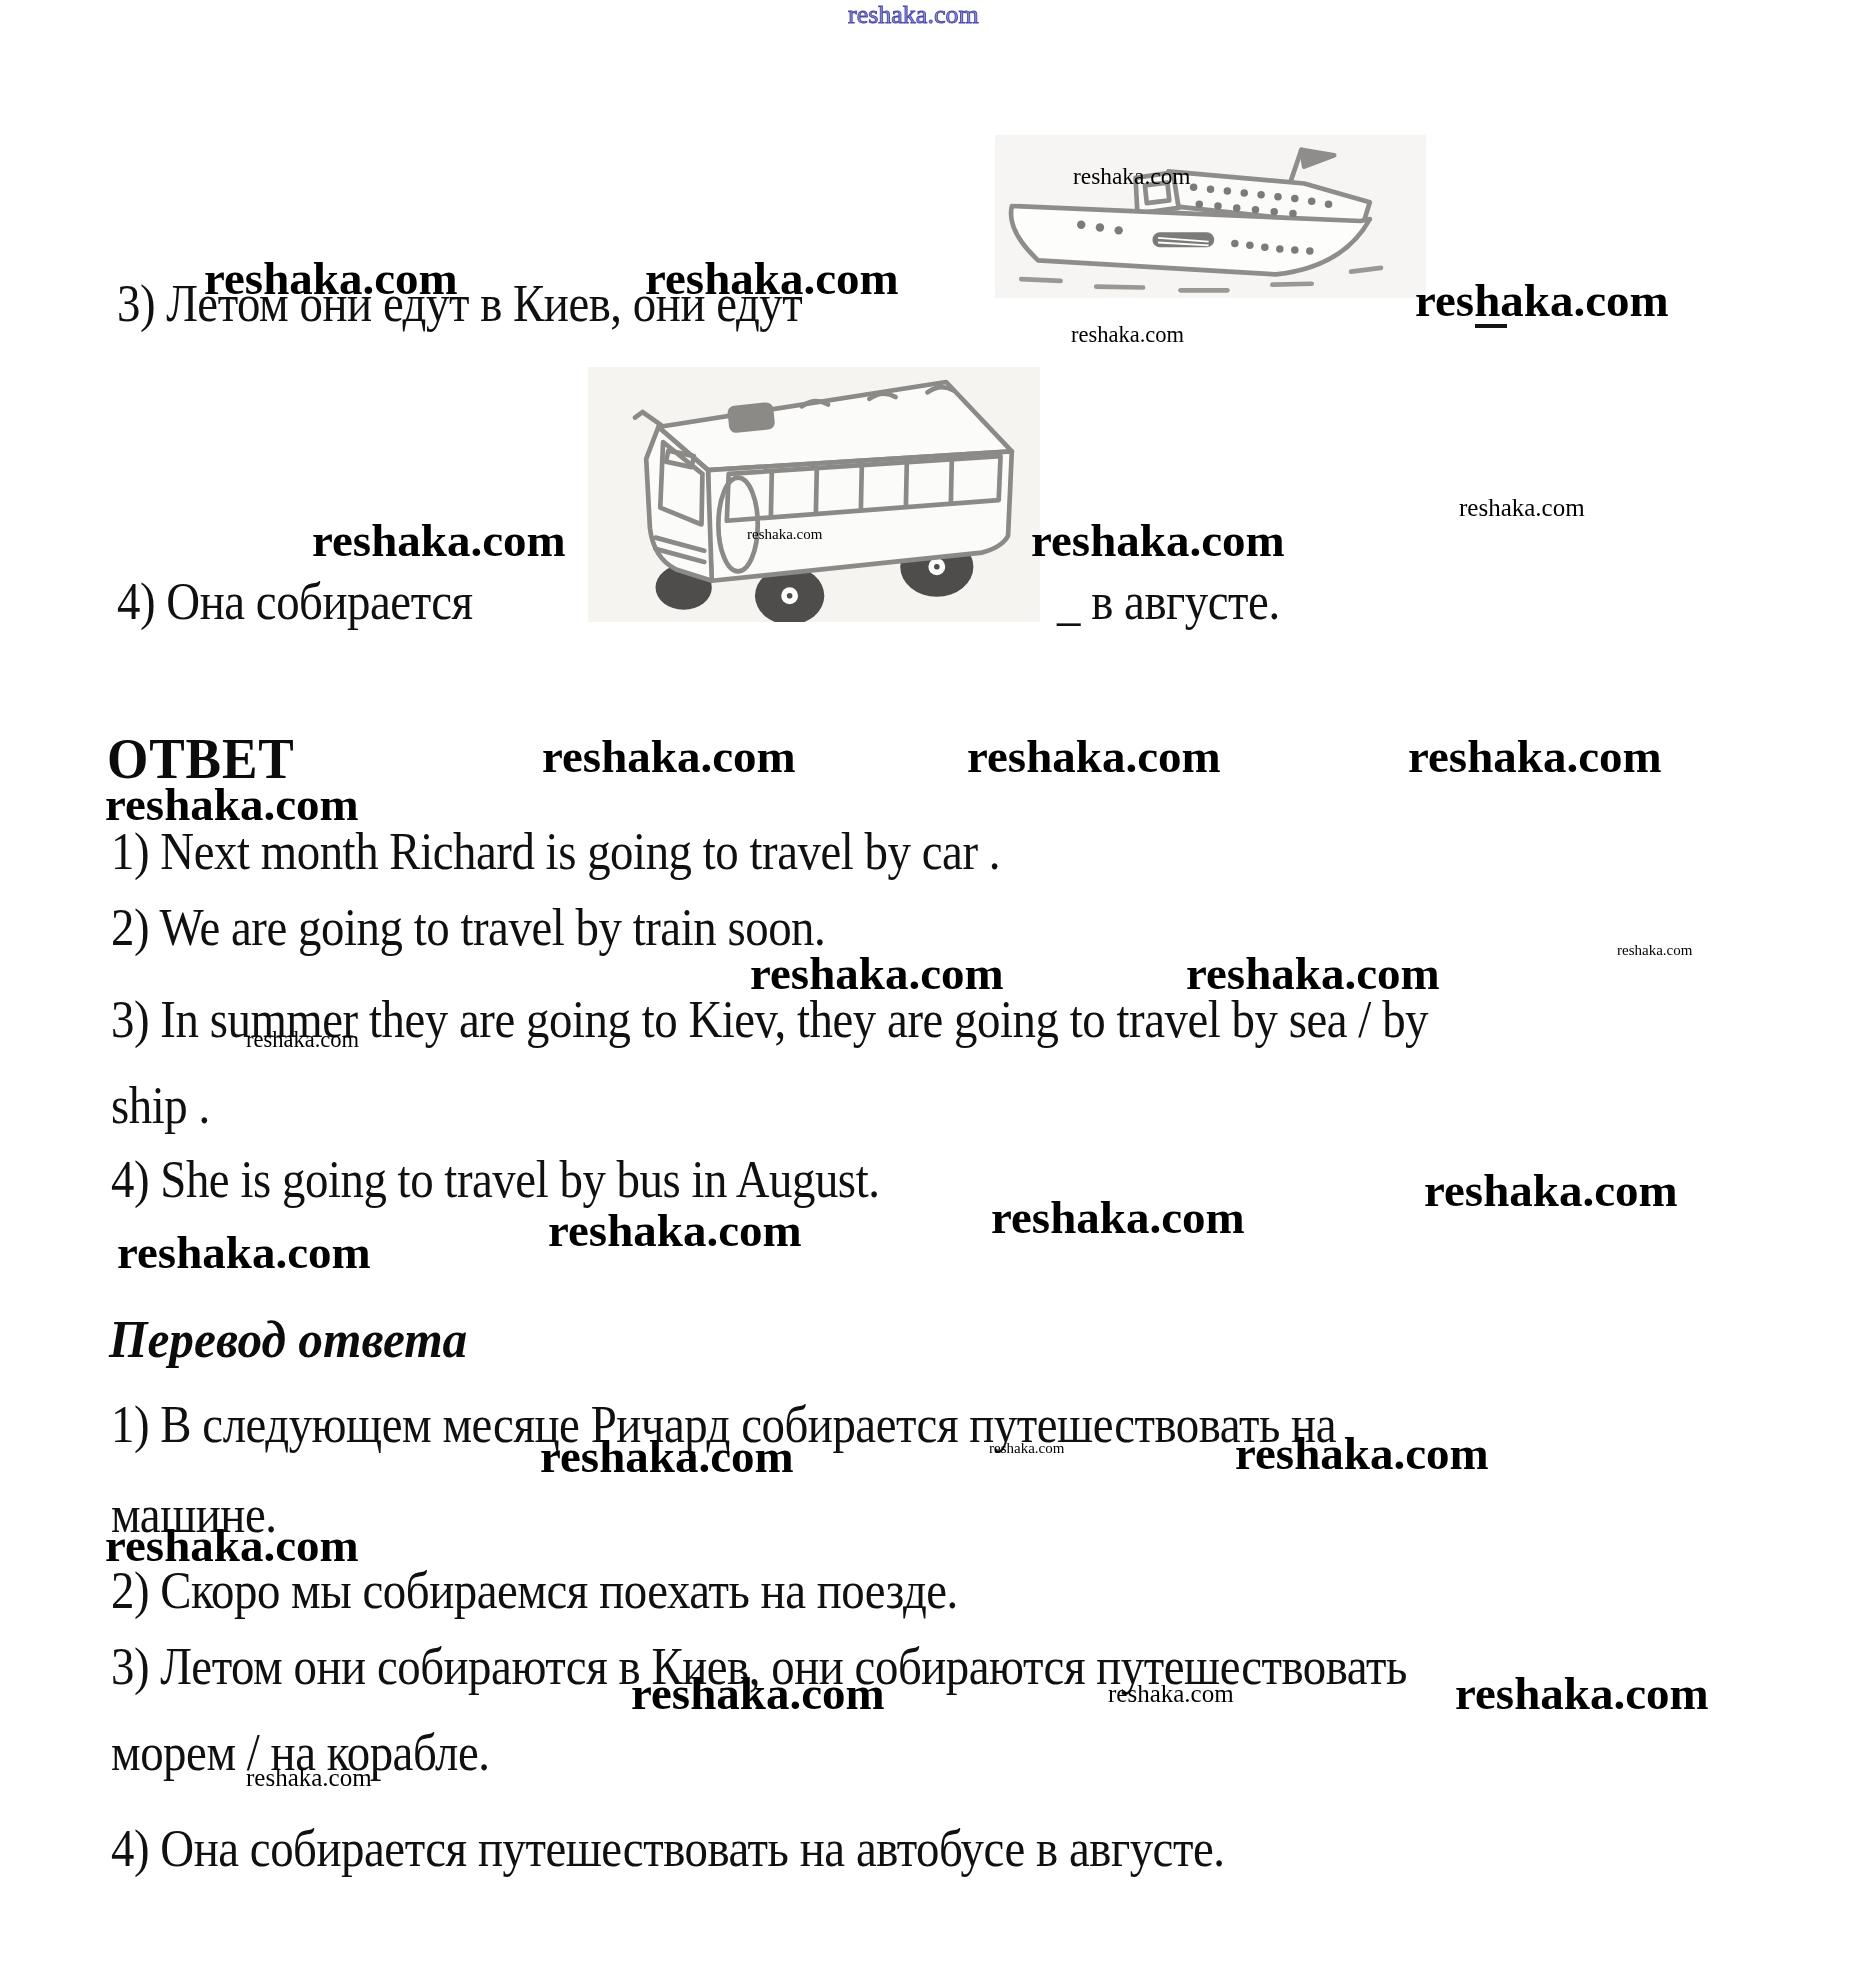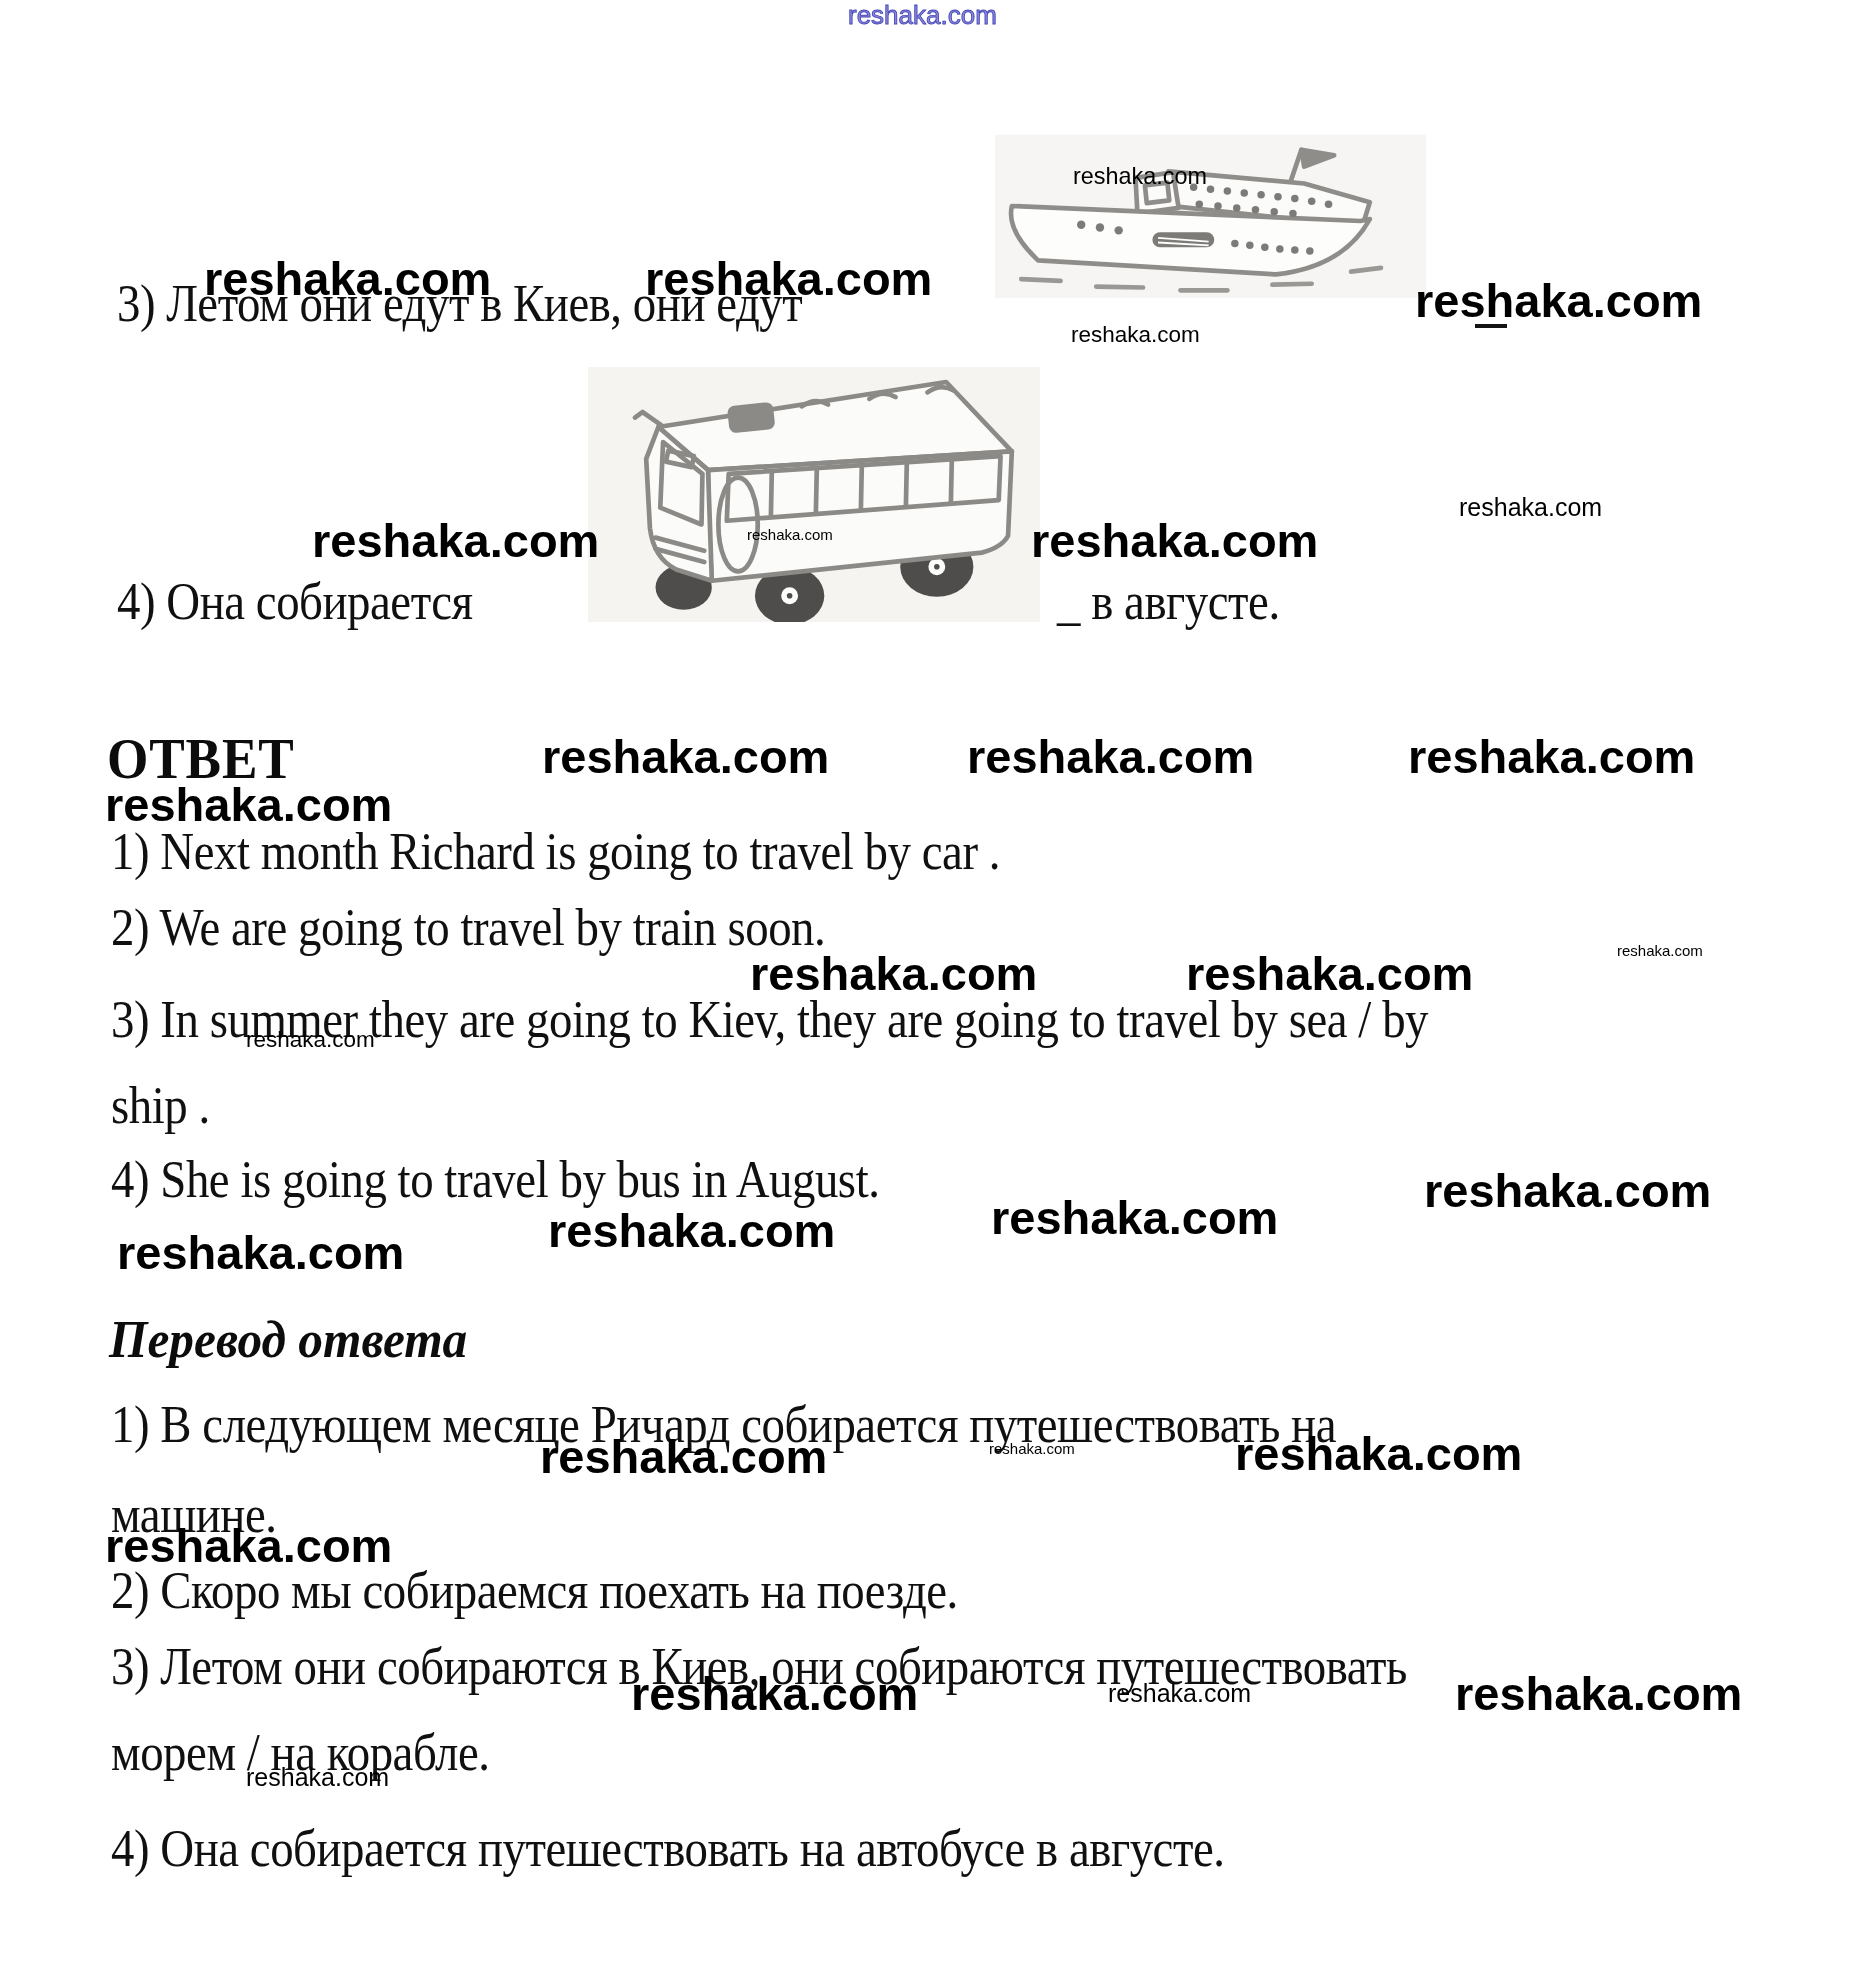--- a/index.html
+++ b/index.html
@@ -14,21 +14,21 @@
   .heading{position:absolute;white-space:nowrap;margin:0;color:#0c0c0c;}
   .answer-heading{
     font-size:56px;font-weight:700;letter-spacing:0.9px;
     transform:scaleX(0.95);transform-origin:0 0;
   }
   .trans-heading{
     font-size:52px;font-weight:700;font-style:italic;
     transform:scaleX(0.95);transform-origin:0 0;
   }
   .wm{
-    position:absolute;font-family:Liberation Sans, sans-serif;
+    position:absolute;font-family:Liberation Serif, serif;
     color:#000;white-space:nowrap;line-height:1;z-index:5;
   }
   .wm-blue{color:#8a8ad8;-webkit-text-stroke:0.9px #4646ba;}
   .blank{position:absolute;background:#141414;z-index:2;}
   .fig{position:absolute;margin:0;z-index:1;}
   .fig svg{display:block;}
 </style>
 </head>
 <body>
 

